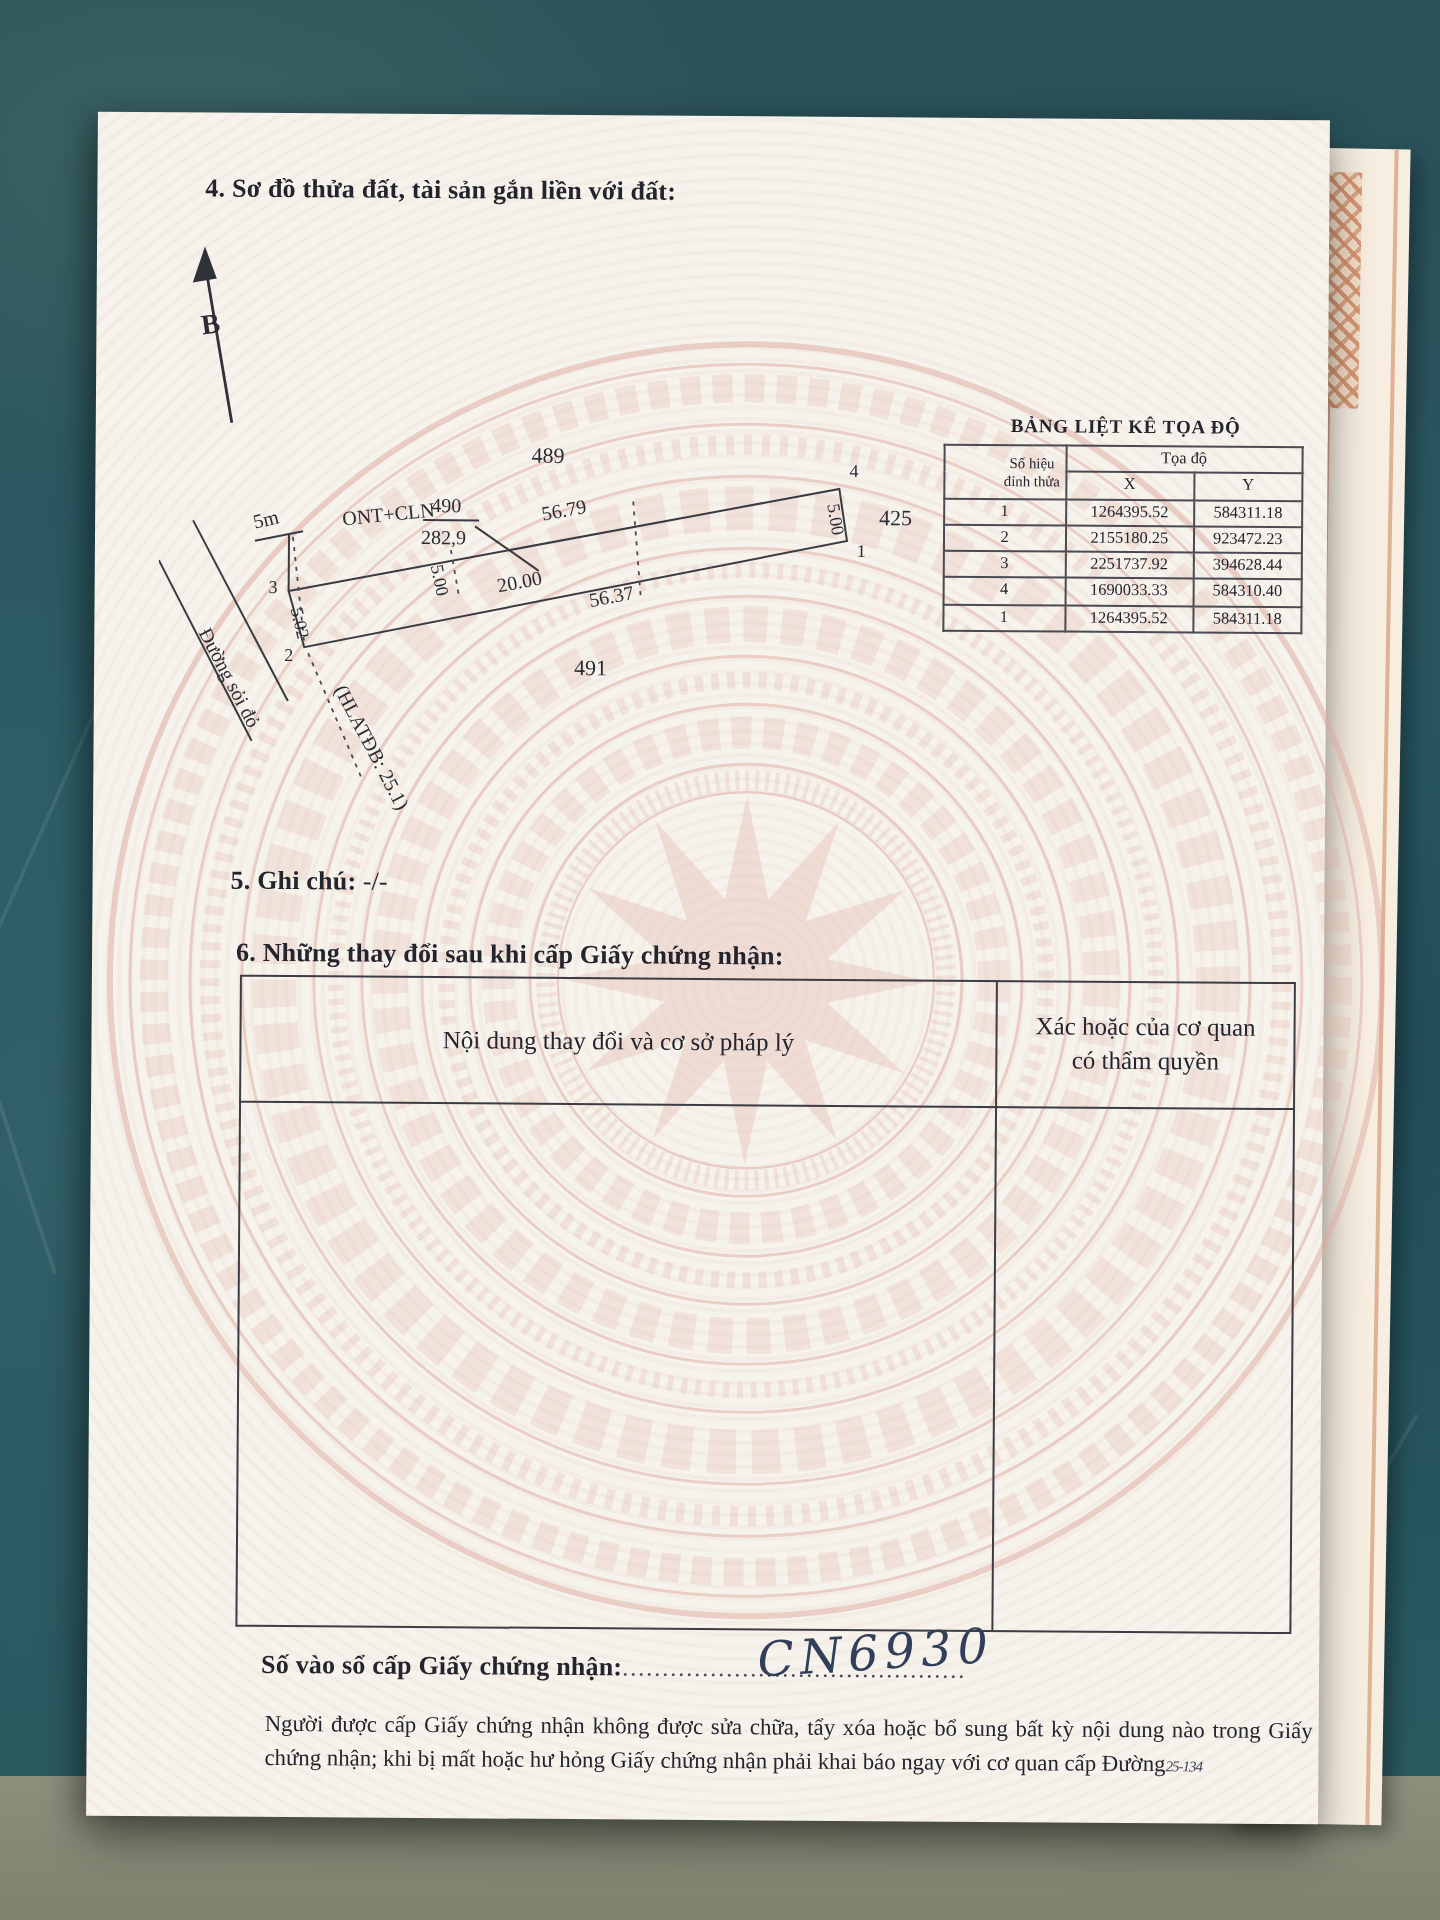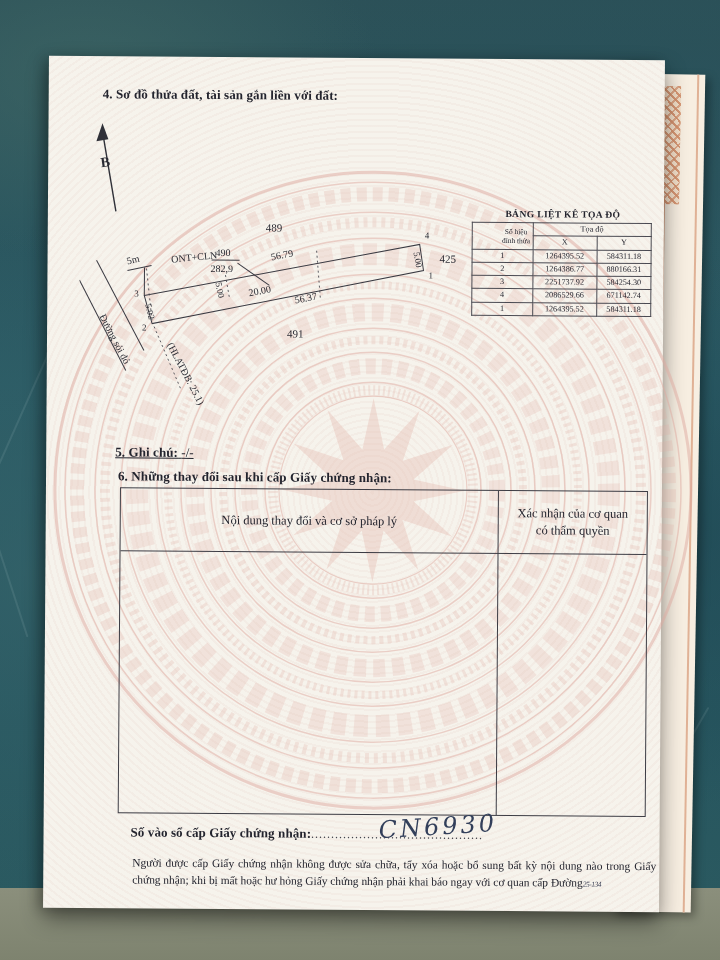--- a/index.html
+++ b/index.html
@@ -39,21 +39,21 @@
   .page{position:absolute;left:46px;top:58px;width:616px;height:852px;
     transform:rotate(.4deg);background:#f6f3ec;color:#23242e;
     box-shadow:0 10px 22px rgba(0,0,0,.45),-5px 2px 12px rgba(0,0,0,.18);}
   .page::before{content:'';position:absolute;inset:0;pointer-events:none;
     background:repeating-radial-gradient(circle at 53% 51%,
       rgba(198,132,122,.06) 0 2px, transparent 2px 6px);}
   .drum{position:absolute;left:-3px;top:102px;opacity:.5;pointer-events:none;}
 
   .h-bold{font-weight:bold;font-size:13px;letter-spacing:.1px;}
   .sec4{position:absolute;left:54px;top:30px;}
-  .sec5{position:absolute;left:69px;top:388px;font-size:13px;text-decoration:underline;}
+  .sec5{position:absolute;left:69px;top:376px;font-size:13px;}
   .sec6{position:absolute;left:72px;top:412px;}
 
   .coordwrap{position:absolute;left:424px;top:150px;width:182px;}
   .coordtitle{font-weight:bold;font-size:9.5px;text-align:center;letter-spacing:.4px;}
   table.coord{border-collapse:collapse;margin-top:3px;width:180px;}
   table.coord th,table.coord td{border:.9px solid #4a4a52;font-size:8.2px;
     text-align:center;padding:1px 1px;line-height:1.25;}
   table.coord th{font-weight:normal;}
   table.coord .vx{width:42px;font-size:7.4px;padding-left:28px;}
   table.coord .cx{width:76px;}
@@ -193,32 +193,32 @@
           <th class="cx">X</th>
           <th class="cy">Y</th>
         </tr>
         <tr>
           <td>1</td>
           <td>1264395.52</td>
           <td>584311.18</td>
         </tr>
         <tr>
           <td>2</td>
-          <td>1264386.77</td>
-          <td>880166.31</td>
+          <td>2155180.25</td>
+          <td>923472.23</td>
         </tr>
         <tr>
           <td>3</td>
           <td>2251737.92</td>
-          <td>584254.30</td>
+          <td>394628.44</td>
         </tr>
         <tr>
           <td>4</td>
-          <td>2086529.66</td>
-          <td>671142.74</td>
+          <td>1690033.33</td>
+          <td>584310.40</td>
         </tr>
         <tr>
           <td>1</td>
           <td>1264395.52</td>
           <td>584311.18</td>
         </tr>
       </tbody>
         </table>
     </div>
 
@@ -227,21 +227,21 @@
       <span>-/-</span>
     </div>
 
     <div class="sec6 h-bold">6. Những thay đổi sau khi cấp Giấy chứng nhận:</div>
 
     <div class="tbl6">
       <div class="vline"></div>
       <div class="hline"></div>
       <div class="hleft">Nội dung thay đổi và cơ sở pháp lý</div>
       <div class="hright">
-        <span>Xác nhận của cơ quan</span>
+        <span>Xác hoặc của cơ quan</span>
         <span>có thẩm quyền</span>
       </div>
     </div>
 
     <div class="register">
       <span class="h-bold">Số vào sổ cấp Giấy chứng nhận:</span><span class="dots">...........................................</span>
       <span class="handwriting">CN6930</span>
     </div>
 
     <div class="footer">

